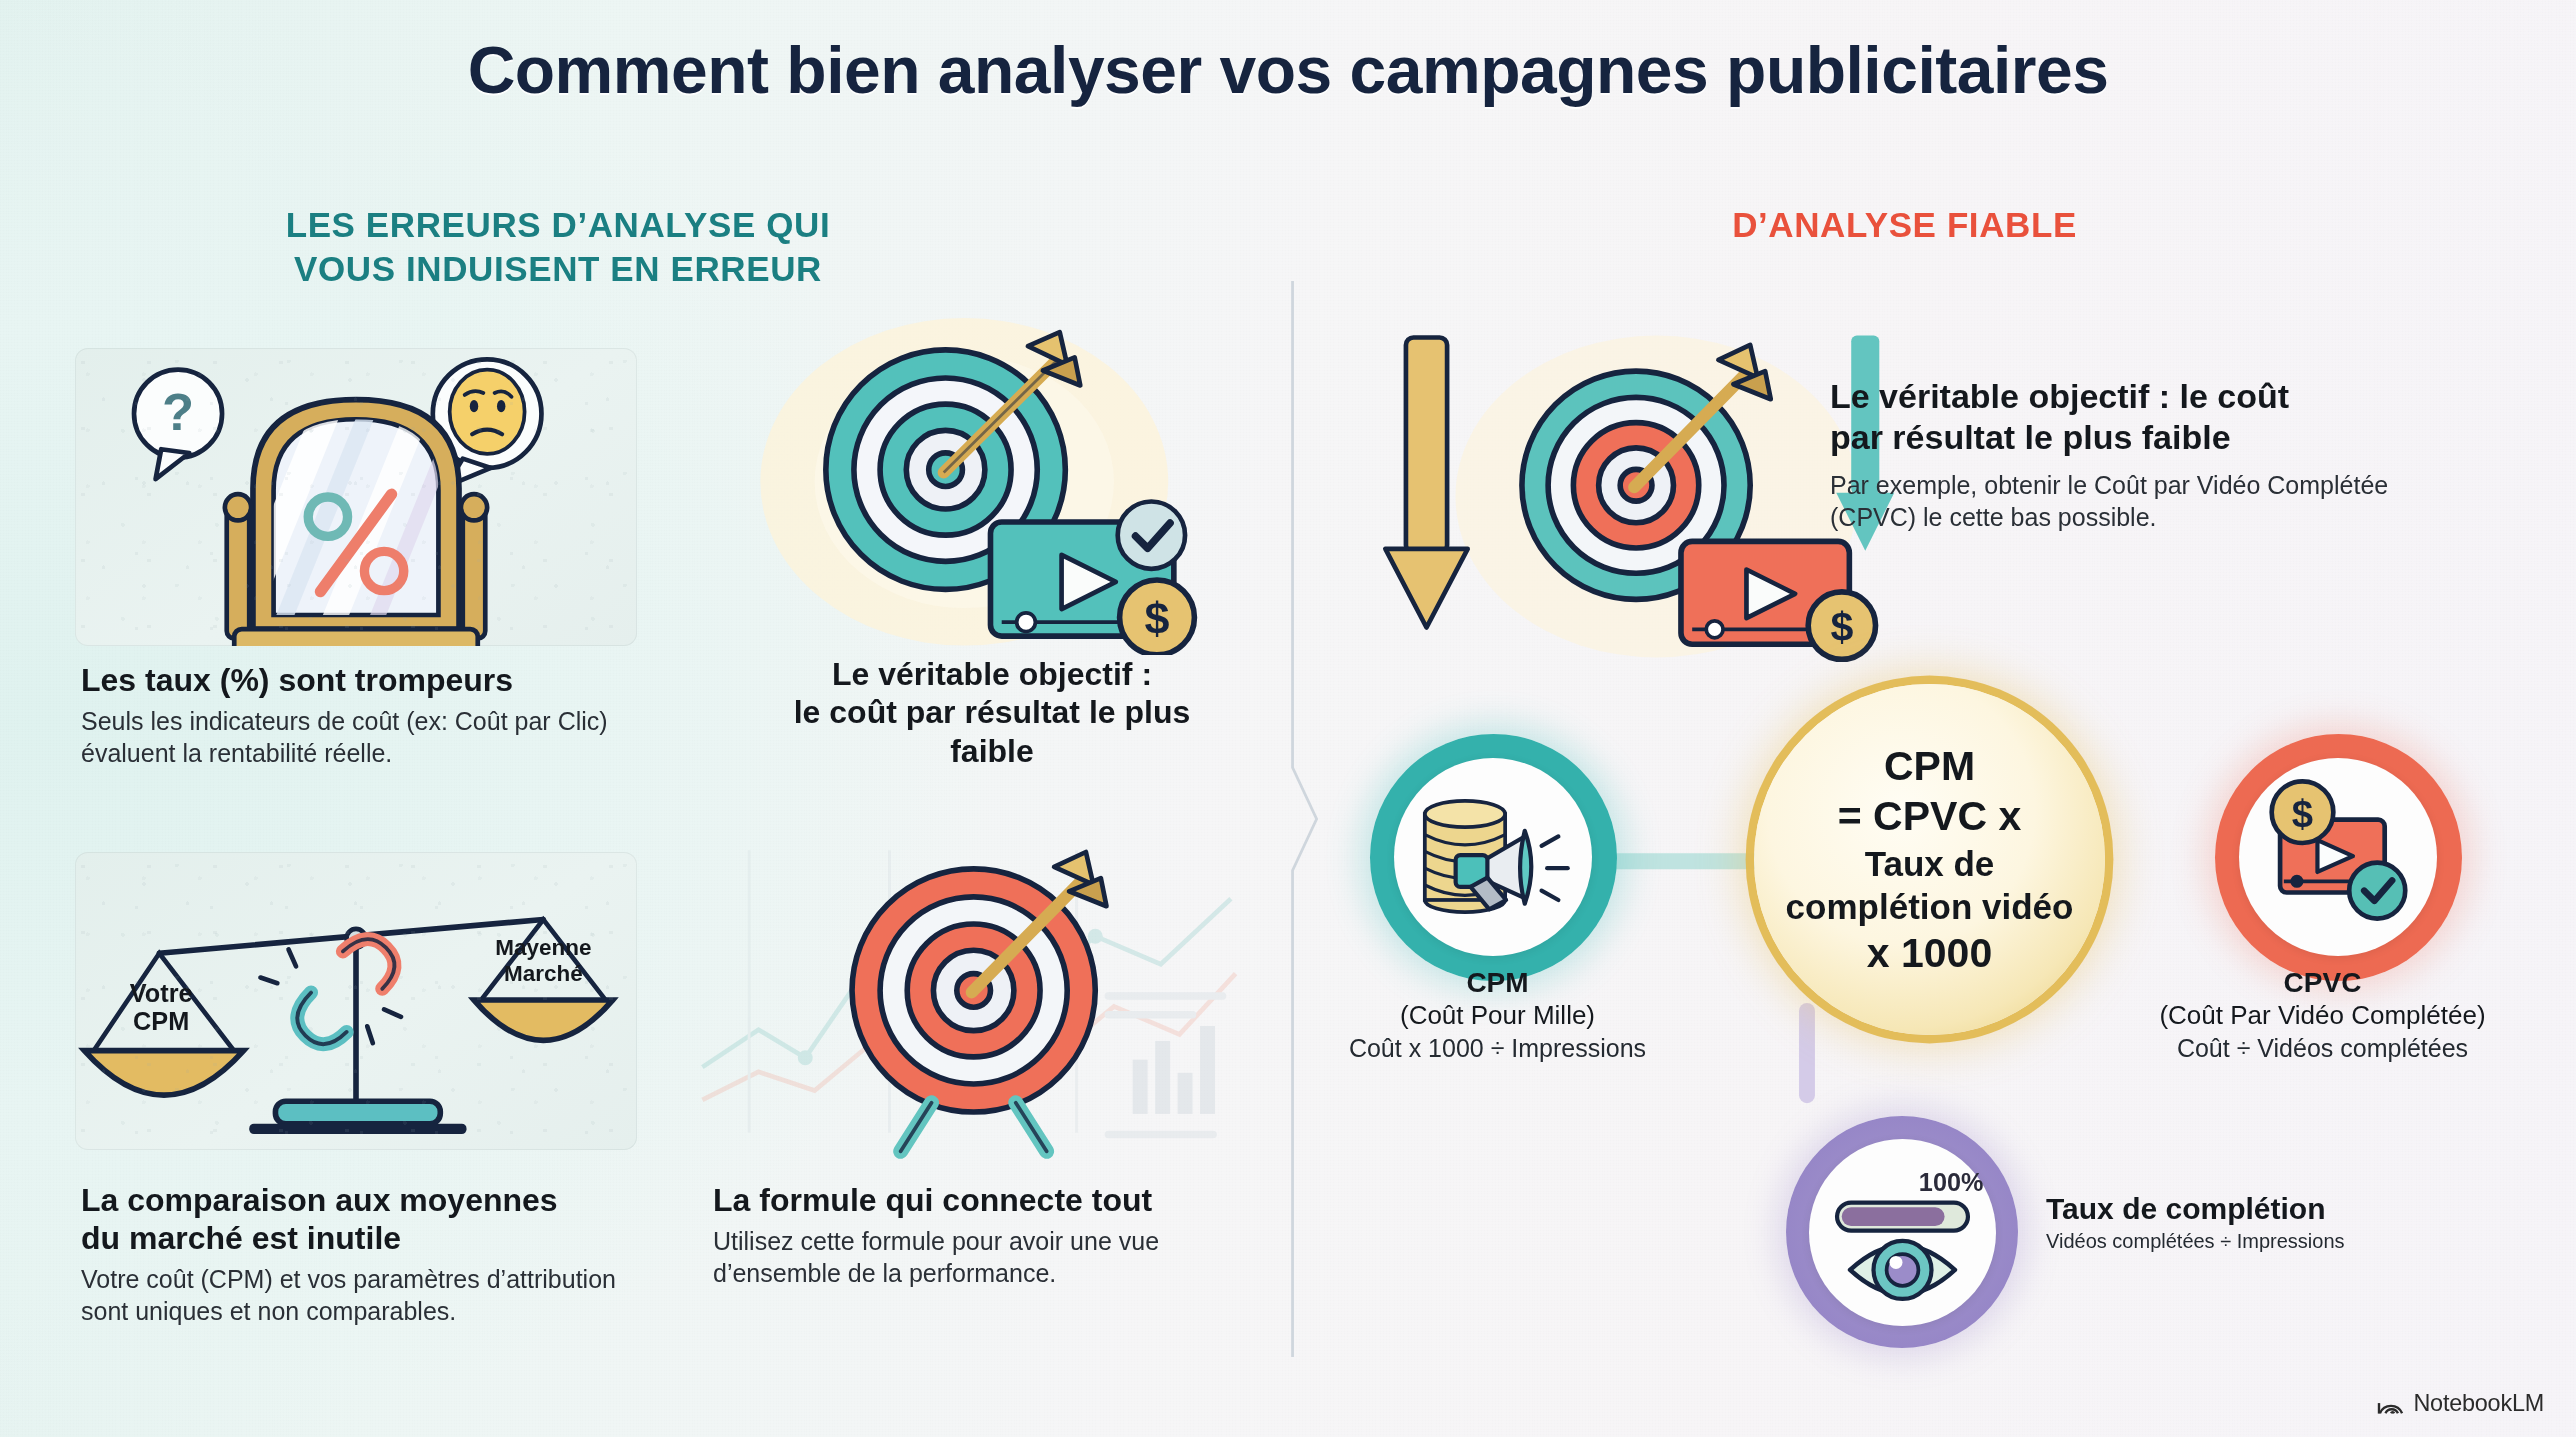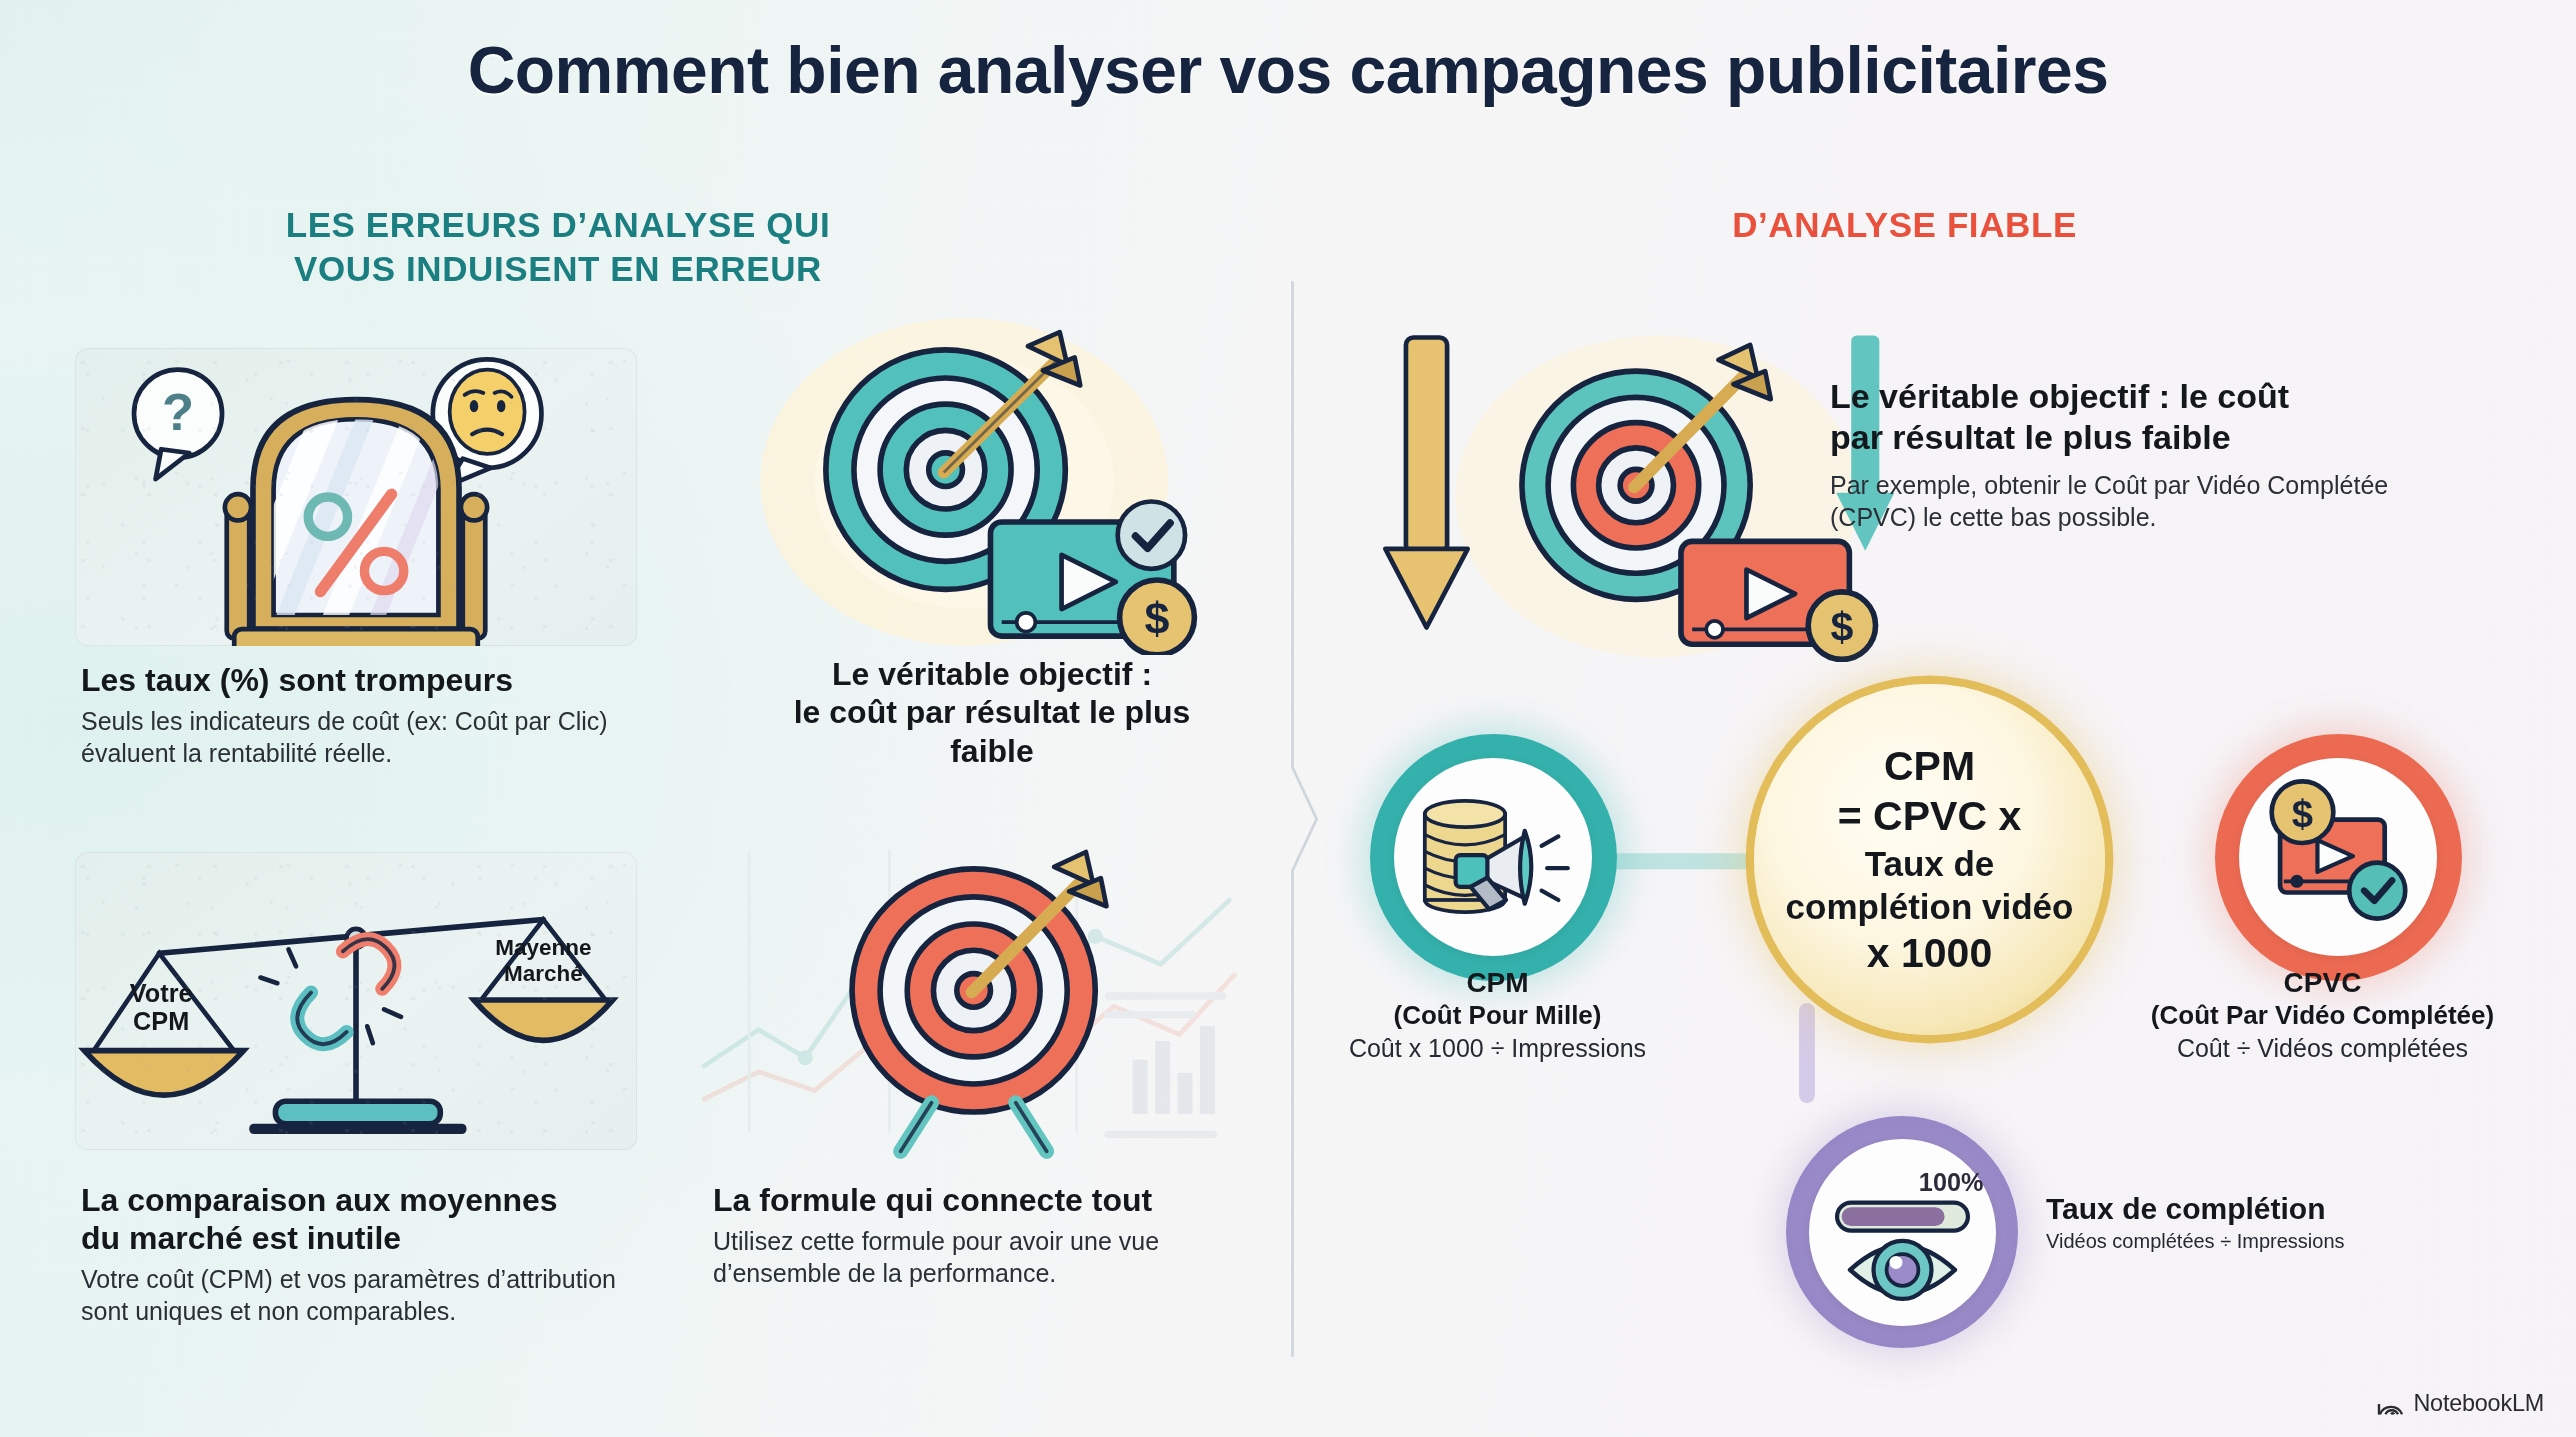--- a/index.html
+++ b/index.html
@@ -77,32 +77,32 @@
     display:flex;align-items:center;justify-content:center;
   }
   .center-node .formula{
     text-align:center;font-weight:bold;color:#14181d;font-size:35px;line-height:1.23;
     padding:0 17px;
   }
   .center-node .formula .big{font-size:41px;}
 
   .label{position:absolute;text-align:center;}
   .label .ttl{font-size:28px;font-weight:bold;color:#14181d;line-height:1.22;}
-  .label .sub{font-size:26px;font-weight:bold;color:#14181d;line-height:1.22;}
+  .label .sub{font-size:26px;font-weight:normal;color:#14181d;line-height:1.22;}
   .label .frm{font-size:25px;color:#242a31;line-height:1.25;margin-top:1px;}
 
   .label.side{text-align:left;}
   .label.side .ttl{font-size:30px;}
   .label.side .frm{font-size:20px;}
 
   .connector{position:absolute;}
 
   
   .wm{
-    position:absolute;right:32px;bottom:20.6px;display:flex;align-items:flex-end;gap:8.4px;
+    position:absolute;right:32px;bottom:20.6px;display:flex;align-items:center;gap:8.4px;
     font-size:23.4px;color:#2b2b2b;letter-spacing:-0.2px;
   }
 </style>
 </head>
 <body>
 
 <div class="canvas">
 
   <div class="title">Comment bien analyser vos campagnes publicitaires</div>
 

